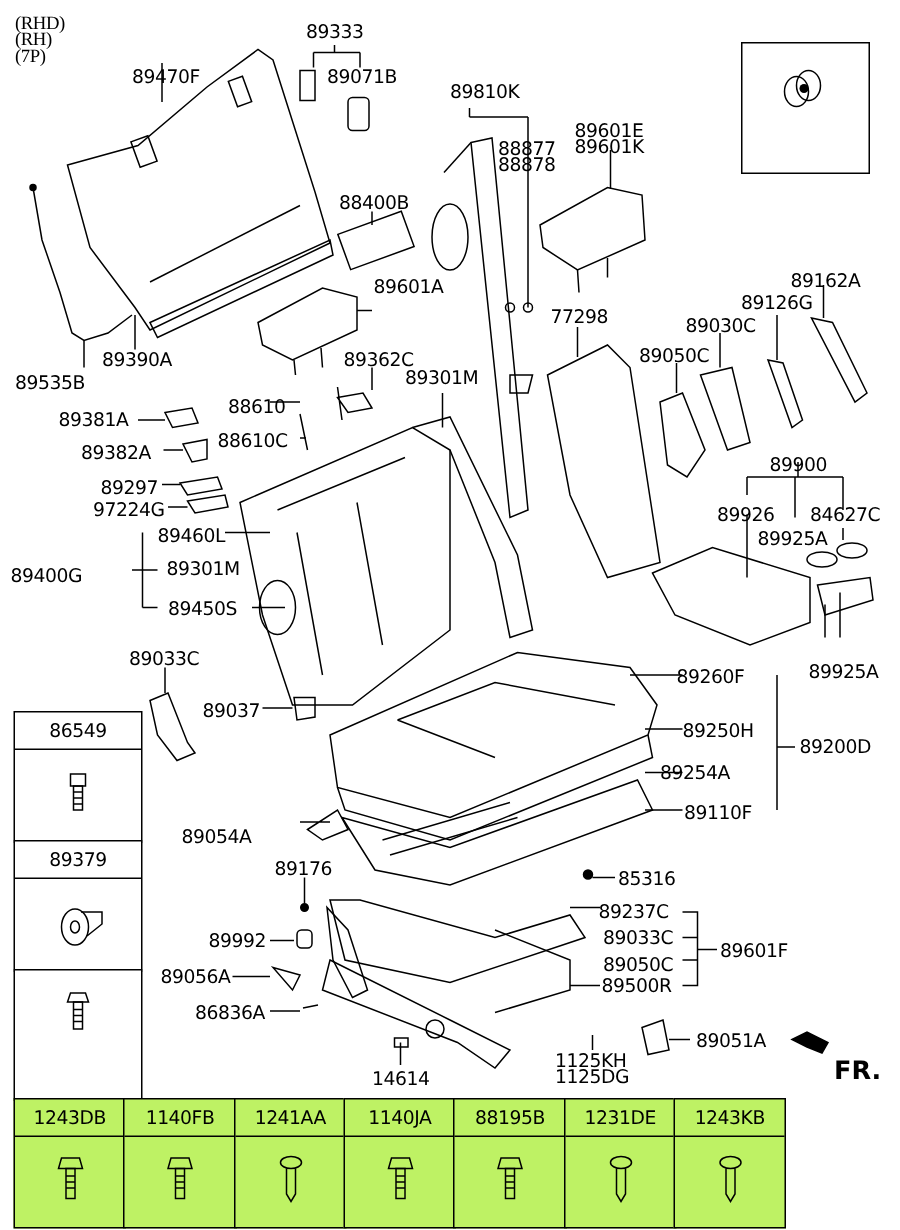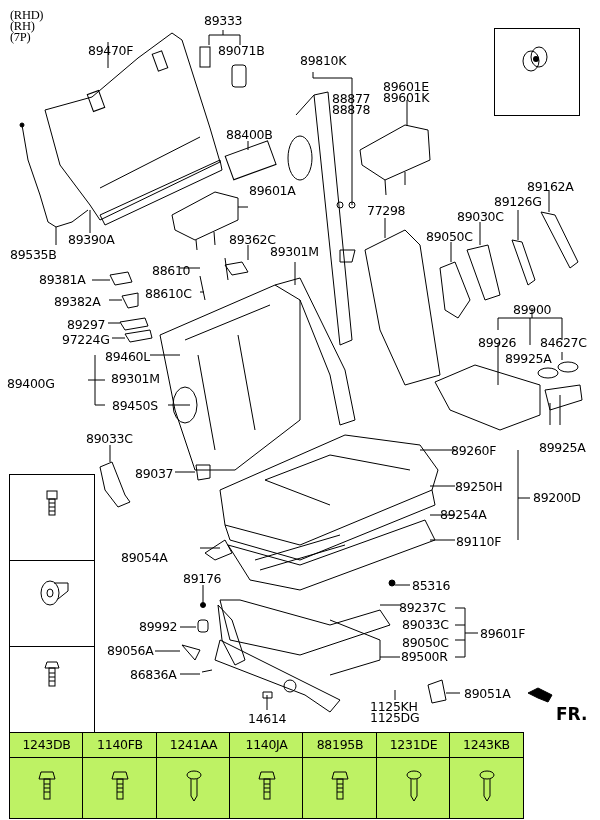--- a/index.html
+++ b/index.html
@@ -208,28 +208,30 @@
 
 <div class="box" style="left:494px;top:28px;width:84px;height:86px;">
   <svg width="84" height="60">
     <ellipse cx="36" cy="32" rx="8" ry="10" fill="none" stroke="#000"></ellipse>
     <ellipse cx="44" cy="28" rx="8" ry="10" fill="none" stroke="#000"></ellipse>
     <circle cx="41" cy="30" r="3" fill="#000"></circle>
   </svg>
 </div>
 
 <div class="box" style="left:9px;top:474px;width:84px;height:86px;">
+  <div class="hd">86549</div>
   <svg width="84" height="60">
     <rect x="37" y="16" width="10" height="8" fill="none" stroke="#000"></rect>
     <rect x="39" y="24" width="6" height="16" fill="none" stroke="#000"></rect>
     <path d="M39,28 L45,28 M39,32 L45,32 M39,36 L45,36" stroke="#000"></path>
   </svg>
 </div>
 
 <div class="box" style="left:9px;top:560px;width:84px;height:86px;">
+  <div class="hd">89379</div>
   <svg width="84" height="60">
     <ellipse cx="40" cy="32" rx="9" ry="12" fill="none" stroke="#000"></ellipse>
     <ellipse cx="40" cy="32" rx="3" ry="4" fill="none" stroke="#000"></ellipse>
     <path d="M44,22 L58,22 L58,30 L48,38" fill="none" stroke="#000"></path>
   </svg>
 </div>
 
 <div class="box" style="left:9px;top:646px;width:84px;height:86px;">
   <svg width="84" height="60">
     <polygon points="37,15 47,15 49,21 35,21" fill="none" stroke="#000"></polygon>

